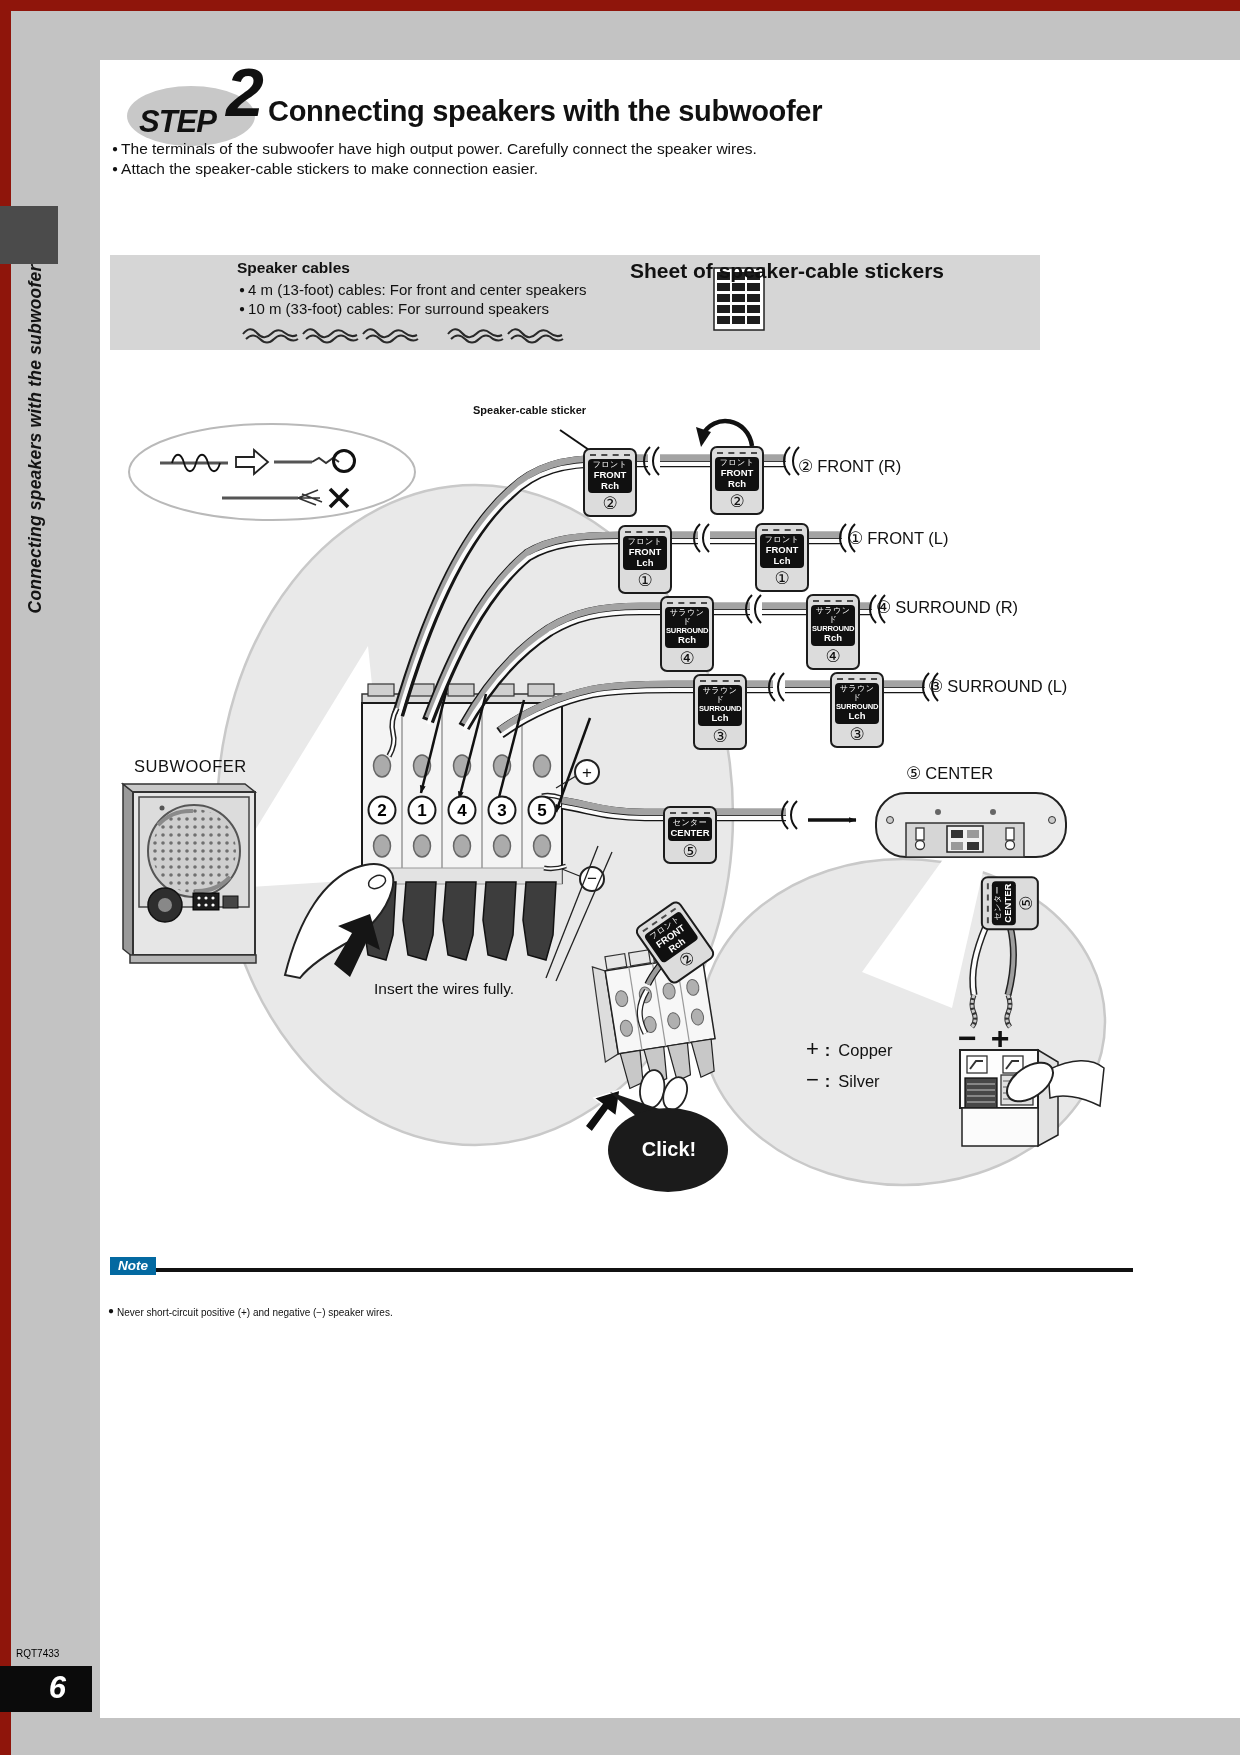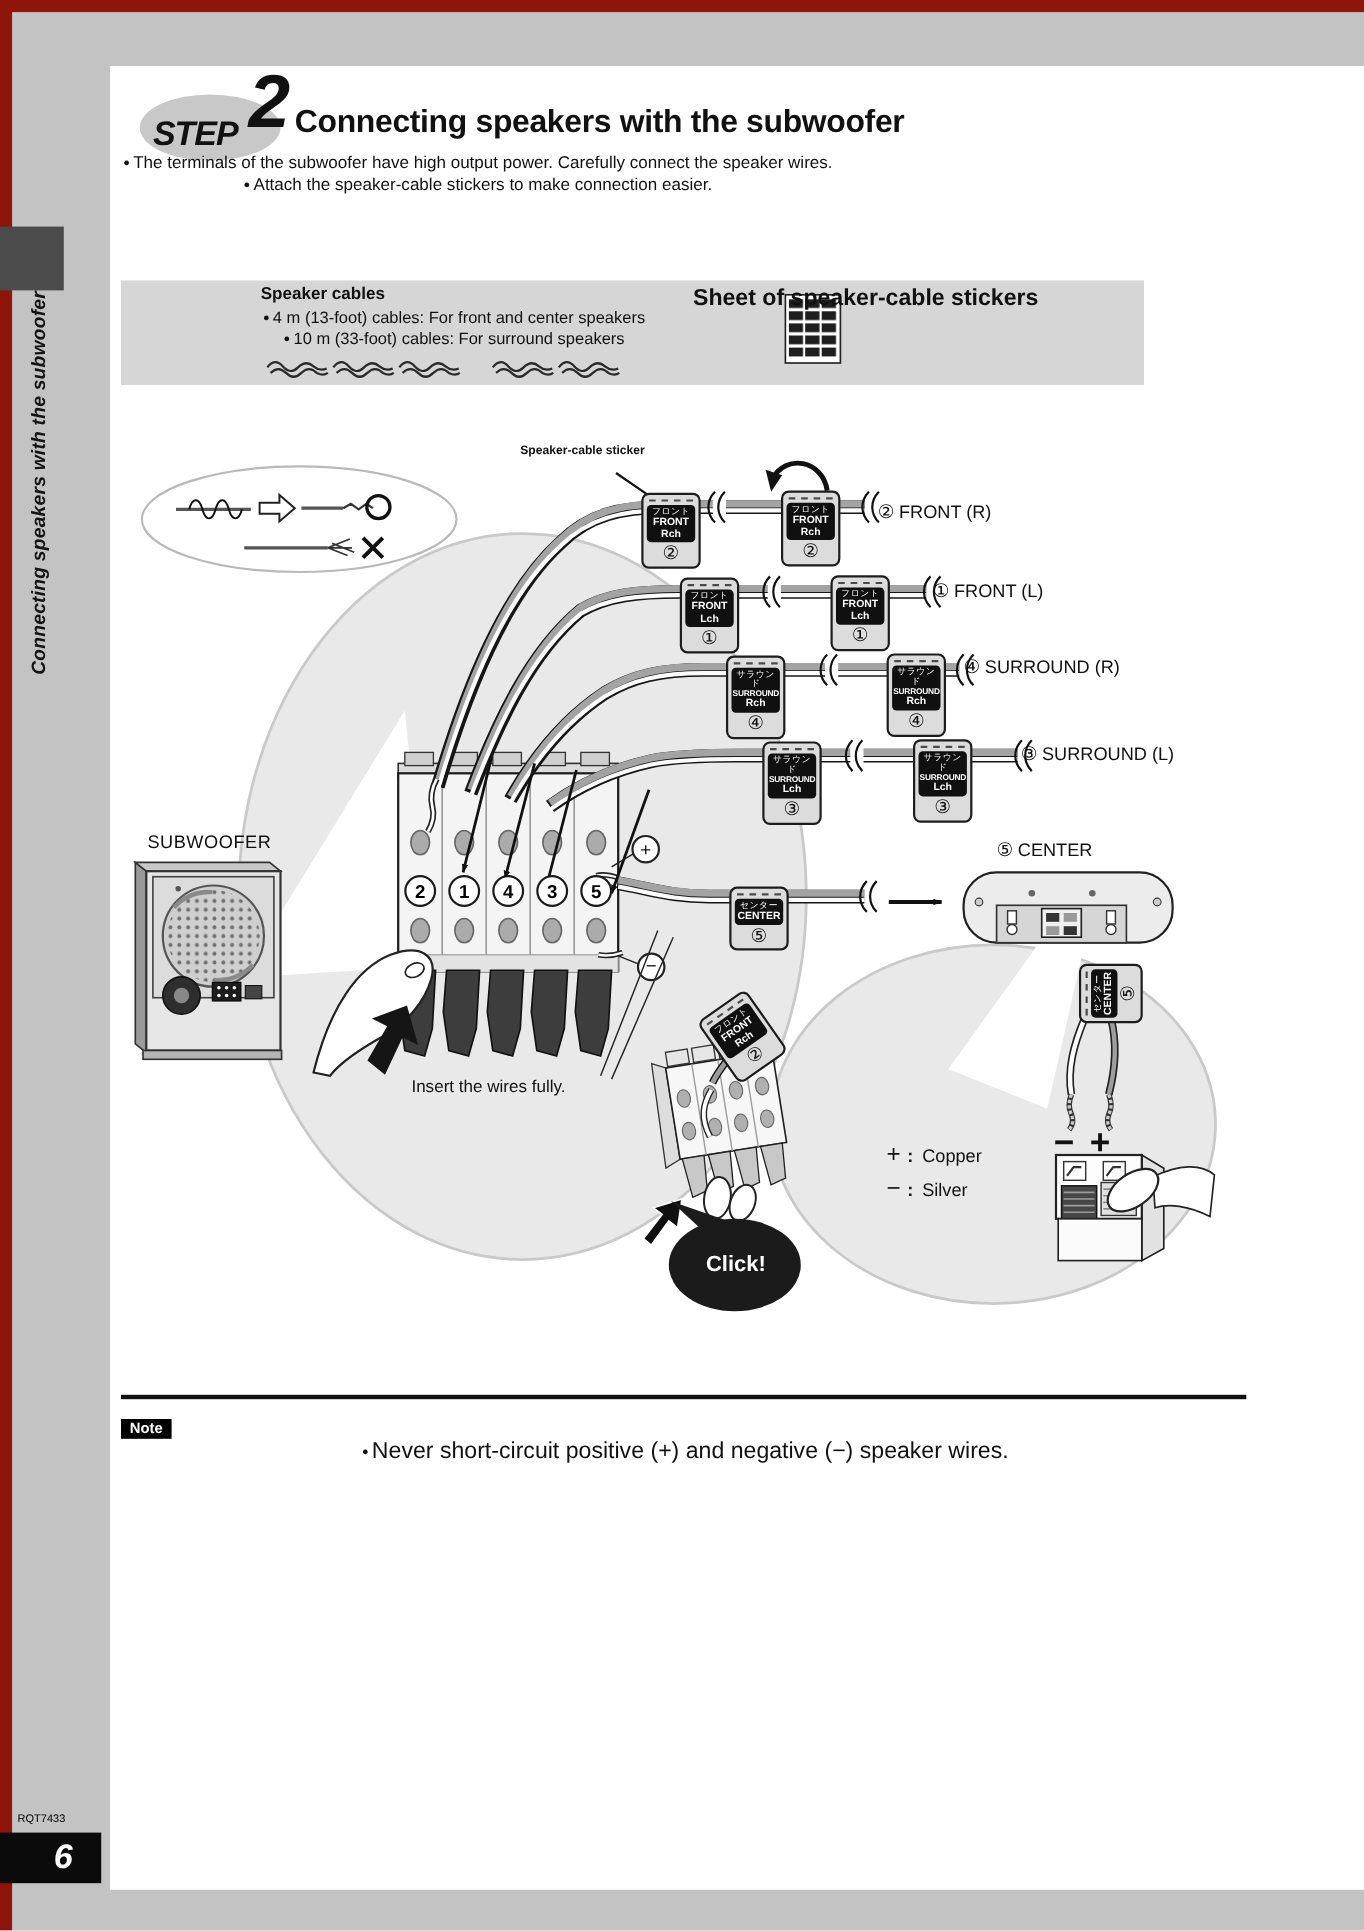--- a/index.html
+++ b/index.html
@@ -1,18 +1,18 @@
 <!DOCTYPE html>
 <html><head>
 <meta charset="utf-8">
 <style>
   html,body{margin:0;padding:0;}
   .canvas{position:relative;width:1240px;height:1755px;background:#c3c3c3;overflow:hidden;
           font-family:"Liberation Sans",sans-serif;color:#111;}
-  .abs{position:absolute;text-align:center;}
+  .abs{position:absolute;}
   
   .bar-top{left:0;top:0;width:1240px;height:11px;background:#8f150b;}
   .bar-left{left:0;top:0;width:11px;height:1755px;background:#8f150b;}
   .chapter-tab{left:0;top:206px;width:58px;height:58px;background:#4b4b4b;}
   .page{left:100px;top:60px;width:1140px;height:1658px;background:#ffffff;}
   .vtitle{left:-146px;top:420px;width:380px;height:38px;transform:rotate(-90deg);
           font-size:17.5px;font-weight:bold;font-style:italic;text-align:center;
           letter-spacing:.2px;color:#141414;}
   
   .step-ellipse{left:127px;top:86px;width:128px;height:60px;border-radius:50%;background:#c8c8c8;}
@@ -45,23 +45,23 @@
   .sticker .tab::before{content:"";display:block;border-top:2px dashed #4a4a4a;margin:-2px 2px 3px 2px;}
   .slabel{background:#101010;color:#fff;border-radius:4px;padding:2px 1px;text-align:center;line-height:1.12;}
   .slabel .jp{font-size:8px;letter-spacing:.5px;font-family:"Liberation Sans","DejaVu Sans",sans-serif;}
   .slabel .en{font-size:9.5px;font-weight:bold;white-space:nowrap;}
   .slabel .ch{font-size:9.5px;font-weight:bold;}
   .sticker.small-en .slabel .en{font-size:7.6px;letter-spacing:-.2px;}
   .snum{text-align:center;font-size:17px;line-height:1.1;margin-top:1px;
         font-family:"DejaVu Sans",sans-serif;color:#111;}
   
   .note-rule{left:110px;top:1268px;width:1023px;height:4px;background:#111;}
-  .note-badge{left:110px;top:1290px;background:#000000;color:#fff;font-size:13.5px;font-weight:bold;
-              padding:1px 8px 2px 8px;}
-  .note-list{left:108px;top:1304px;width:1030px;font-size:21px;line-height:1.4;}
+  .note-badge{left:110px;top:1257px;background:#0369a1;color:#fff;font-size:13.5px;font-weight:bold;
+              padding:1px 8px 2px 8px;font-style:italic;}
+  .note-list{left:108px;top:1304px;width:1030px;font-size:10px;line-height:1.4;}
   .note-item{padding-left:13px;text-indent:-13px;}
   .note-item::before{content:"●";font-size:10px;vertical-align:2px;margin-right:3px;}
   
   .rqt{left:16px;top:1648px;font-size:10px;color:#000000;}
   .pagebox{left:0;top:1666px;width:92px;height:46px;background:#0b0b0b;color:#fff;
            font-size:31px;font-weight:bold;font-style:italic;text-align:right;
            padding-right:26px;box-sizing:border-box;line-height:44px;}
   svg.art{position:absolute;left:0;top:0;z-index:2;}
   .txt{z-index:6;}
 </style>

